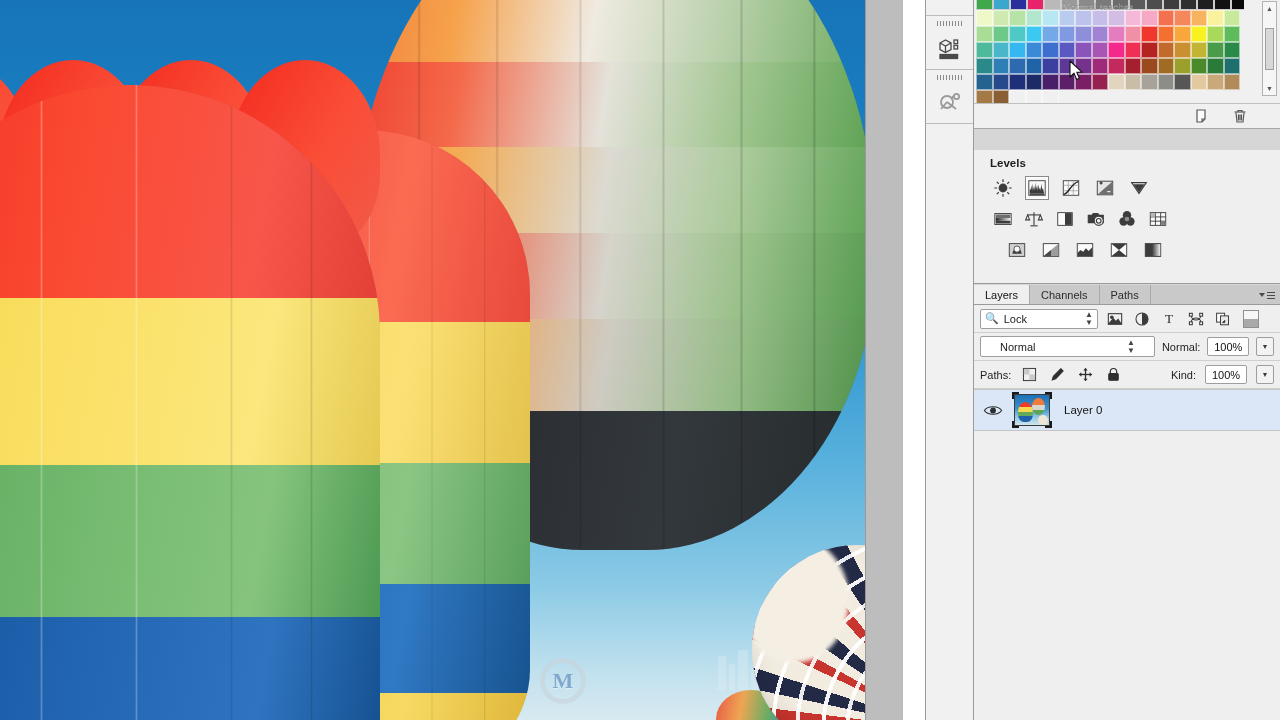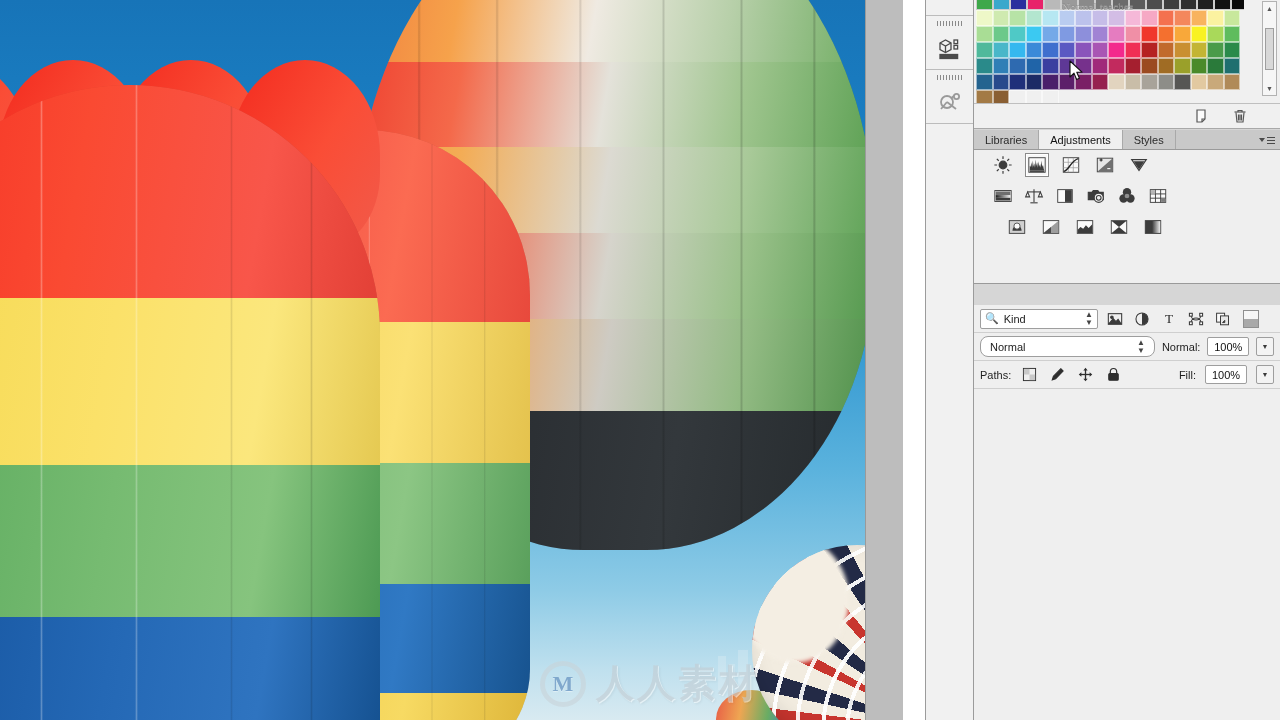--- a/index.html
+++ b/index.html
@@ -268,22 +268,22 @@
     background:#fff; border:1px solid #9e9e9e; border-radius:2px;
     font-size:11px; color:#222;
   }
   .kind-select .sp { margin-left:auto; font-size:8px; color:#444; line-height:1; text-align:center;}
   .filter-ico { width:21px; height:20px; display:flex; align-items:center; justify-content:center; color:#3a3a3a; }
   .toggle-sw { width:16px; height:18px; border:1px solid #8f8f8f;
       background:linear-gradient(180deg,#f7f7f7 0 50%, #a9a9a9 50% 100%); margin-left:4px; }
 
   .blend-select {
     display:flex; align-items:center;
-    width:176px; height:21px; padding:0 9px;
-    background:#fff; border:1px solid #9e9e9e; border-radius:8px;
+    width:176px; height:21px; padding:0 19px;
+    background:#fff; border:1px solid #9e9e9e; border-radius:2px;
     font-size:11px; color:#222;
   }
   .blend-select .sp { margin-left:auto; font-size:8px; color:#444; line-height:1; }
   .lbl { font-size:11px; color:#1e1e1e; }
   .numbox {
     width:42px; height:19px; background:#fff; border:1px solid #9e9e9e; border-radius:2px;
     font-size:11px; color:#111; display:flex; align-items:center; justify-content:center;
   }
   .mini-arrow {
     width:18px; height:19px; border:1px solid #9e9e9e; border-radius:2px;
@@ -369,21 +369,20 @@
 
       <div class="balE"></div>
 
       <div class="balD">
         <div class="rings"></div>
         <div class="cap"></div>
       </div>
 
       <div class="watermark">
         <div class="wm-logo">M</div>
-        <div class="wm-text">人人素材</div>
       </div>
     </div>
   </div>
 
   <div class="canvas-gutter"></div>
   <div class="app-gap"></div>
 
   <div class="icon-dock">
     <div class="dock-cell"></div>
 
@@ -544,31 +543,23 @@
           <svg viewBox="0 0 16 16" width="16" height="16" fill="none" stroke="#585858" stroke-width="1.2">
             <path d="M2.5 4 h11"></path>
             <path d="M6 4 v-1.5 h4 V4"></path>
             <path d="M4 4.5 l1 9.5 h6 l1 -9.5"></path>
             <path d="M6.5 6.5 v6 M8 6.5 v6 M9.5 6.5 v6"></path>
           </svg>
         </div>
       </div>
     </div>
 
-    <div class="tabbar" style="position:absolute;left:0;top:130px;width:306px;">
-      <div class="tab">Libraries</div>
-      <div class="tab active">Adjustments</div>
-      <div class="tab">Styles</div>
-      <div class="tab-menu">
-        <span class="car"></span>
-          <span class="lines"></span>
-      </div>
-    </div>
 
     <div class="adj-panel" style="top:150px;height:134px;">
+      <div class="adj-title">Levels</div>
       <div class="adj-rows">
 
         <div class="adj-row">
           <div class="adj-btn">
             <svg viewBox="0 0 22 22" width="20" height="20" fill="none" stroke="#3c3c3c" stroke-width="1.3">
               <circle cx="11" cy="11" r="4.2" fill="#3c3c3c" stroke="none"></circle>
               <circle cx="11" cy="11" r="4.2"></circle>
               <path d="M11 1.5v3M11 17.5v3M1.5 11h3M17.5 11h3M4.2 4.2l2.1 2.1M15.7 15.7l2.1 2.1M17.8 4.2l-2.1 2.1M6.3 15.7l-2.1 2.1"></path>
             </svg>
           </div>
@@ -699,27 +690,36 @@
           </div>
         </div>
 
       </div>
     </div>
 
     <svg class="cursor-arrow" viewBox="0 0 16 22" style="left:95px;top:60px;position:absolute;">
       <path d="M1 1 L1 17 L5 13.2 L7.6 19.5 L10.4 18.3 L7.8 12.2 L13 12.2 Z" fill="#ffffff" stroke="#111111" stroke-width="1.1" stroke-linejoin="round"></path>
     </svg>
 
+    <div class="tabbar" style="position:absolute;left:0;top:285px;width:306px;">
+      <div class="tab active">Layers</div>
+      <div class="tab">Channels</div>
+      <div class="tab">Paths</div>
+      <div class="tab-menu">
+        <span class="car"></span>
+          <span class="lines"></span>
+      </div>
+    </div>
 
     <div class="layers-panel" style="top:305px;height:415px;">
 
       <div class="lp-row">
         <div class="kind-select">
           <span style="font-size:11px;">🔍</span>
-          <span>Kind</span>
+          <span>Lock</span>
           <span class="sp">▲<br>▼</span>
         </div>
         <div class="filter-ico">
           <svg viewBox="0 0 18 18" width="16" height="16" fill="none" stroke="#3a3a3a" stroke-width="1.2">
             <rect x="1.5" y="3" width="15" height="12"></rect>
             <circle cx="5.5" cy="7" r="1.4" fill="#3a3a3a"></circle>
             <path d="M2.5 14 L7 8.5 L10 12 L12.5 9.5 L15.5 14 Z" fill="#3a3a3a"></path>
           </svg>
         </div>
         <div class="filter-ico">
@@ -782,21 +782,45 @@
             <rect x="7.3" y="3.2" width="1.4" height="9.6"></rect>
             <rect x="3.2" y="7.3" width="9.6" height="1.4"></rect>
           </svg>
         </div>
         <div class="lock-ico">
           <svg viewBox="0 0 16 16" width="15" height="15" fill="none" stroke="#2e2e2e" stroke-width="1.3">
             <path d="M4.6 7 V5 a3.4 3.4 0 0 1 6.8 0 V7"></path>
             <rect x="3" y="7" width="10" height="7" rx="1" fill="#2e2e2e"></rect>
           </svg>
         </div>
-        <span class="lbl" style="margin-left:auto;">Fill:</span>
+        <span class="lbl" style="margin-left:auto;">Kind:</span>
         <div class="numbox">100%</div>
         <div class="mini-arrow">▼</div>
       </div>
 
+      <div class="layer-list">
+        <div class="layer-item">
+          <div class="eye-cell">
+            <svg viewBox="0 0 22 14" width="20" height="13" fill="none" stroke="#2d2d2d" stroke-width="1.2">
+              <path d="M1.5 7 C5 1.6, 17 1.6, 20.5 7 C17 12.4, 5 12.4, 1.5 7 Z"></path>
+              <circle cx="11" cy="7" r="2.6" fill="#2d2d2d"></circle>
+            </svg>
+          </div>
+          <div class="thumb-wrap">
+            <div class="thumb">
+              <div class="tb1"></div>
+                <div class="tb2"></div>
+                <div class="tb3"></div>
+            </div>
+            <div class="thumb-corner">
+              <i style="left:-2px;top:-2px;border-right:none;border-bottom:none;"></i>
+              <i style="right:-2px;top:-2px;border-left:none;border-bottom:none;"></i>
+              <i style="left:-2px;bottom:-2px;border-right:none;border-top:none;"></i>
+              <i style="right:-2px;bottom:-2px;border-left:none;border-top:none;"></i>
+            </div>
+          </div>
+          <div class="layer-name">Layer 0</div>
+        </div>
+      </div>
 
     </div>
   </div>
 </div>
 
 </body></html>

